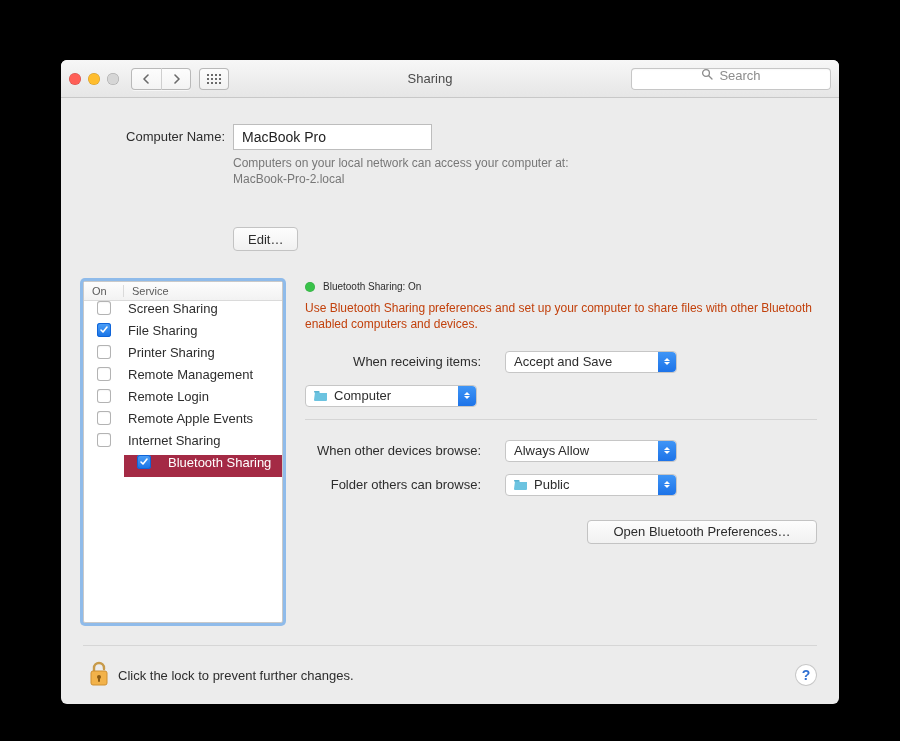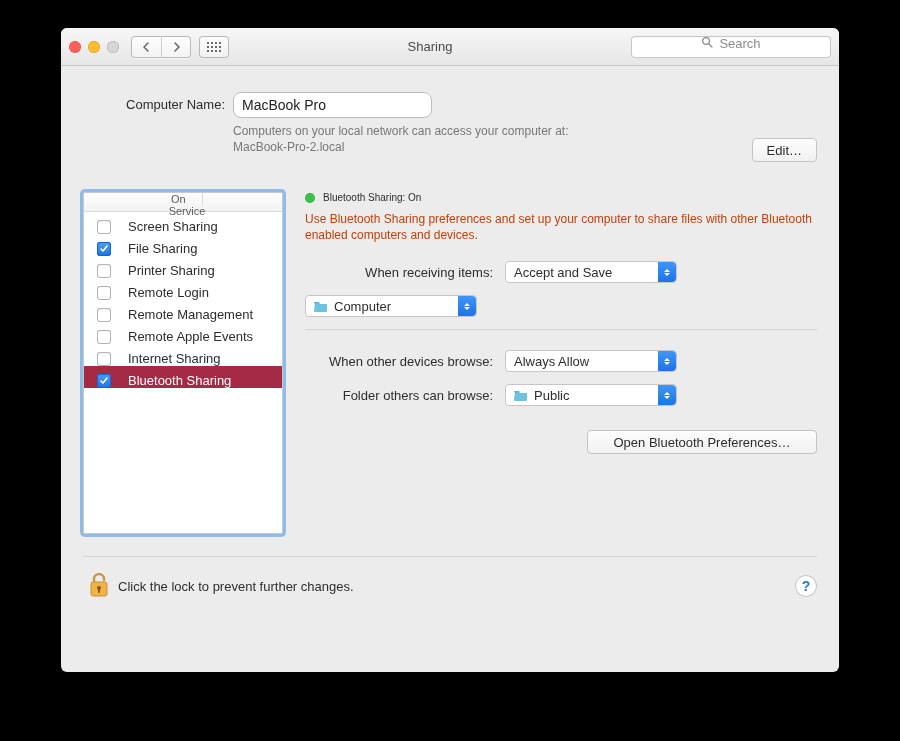--- a/index.html
+++ b/index.html
@@ -10,21 +10,21 @@
     font-size: 13px;
     color: #2d2d2d;
     width: 900px;
     height: 741px;
     overflow: hidden;
     position: relative;
   }
   .window {
     position: absolute;
     left: 61px;
-    top: 28px;
+    top: 60px;
     width: 778px;
     height: 644px;
     background: #ececec;
     border-radius: 6px;
     box-shadow: 0 18px 50px rgba(0,0,0,0.55), 0 0 0 1px rgba(0,0,0,0.08);
     overflow: hidden;
   }
   .titlebar {
     height: 38px;
     background: linear-gradient(#f7f7f7, #e6e6e6);
@@ -60,21 +60,21 @@
     width:200px; height:22px; border-radius:4px;
     background:#fff; box-shadow: inset 0 0 0 1px #c6c6c6, inset 0 1px 2px rgba(0,0,0,.08);
     display:flex; align-items:flex-start; gap:6px; color:#8c8c8c; justify-content:center;
     font-size:13px;
   }
   .search svg { flex:none; }
   .body { padding: 26px 22px 14px 22px; }
   .row { display:flex; align-items:flex-start; }
   .label-r { width:150px; text-align:right; padding-right:8px; padding-top:5px; }
   .input-text {
-    flex:1; height:26px; background:#fff; border:1px solid #bdbdbd; border-radius:8px;
+    flex:1; height:26px; background:#fff; border:1px solid #bdbdbd; border-radius:0;
     padding:0 8px; font-size:14px; color:#222;
   }
   .desc { color:#777; font-size:12px; margin-top:6px; line-height:1.3;}
   .btn {
     height:24px; padding:0 14px; border-radius:4px;
     background: linear-gradient(#fdfdfd,#f1f1f1);
     border:1px solid #c3c3c3; color:#2d2d2d; font-size:13px; white-space:nowrap;
     display:inline-flex; align-items:center;
   }
   .content {
@@ -83,50 +83,49 @@
   .services {
     width:200px; height:342px; background:#fff;
     border:1px solid #c9c9c9; border-radius:2px;
     box-shadow: 0 0 0 3px #8fbbea, 0 1px 1px rgba(0,0,0,.05);
     display:flex; flex-direction:column;
   }
   .svc-head {
     display:flex; font-size:11px; color:#5b5b5b;
     border-bottom:1px solid #dadada; height:19px; align-items:center;
     background:linear-gradient(#fdfdfd,#f2f2f2);
-    flex-direction:column;
   }
   .svc-head .c1 { width:40px; padding-left:8px; border-right:1px solid #dadada; }
   .svc-head .c2 { padding-left:8px; }
   .svc-list { flex:1; overflow:auto; }
   .svc-item {
-    display:flex; align-items:flex-end; height:22px; font-size:13px;
+    display:flex; align-items:flex-start; height:22px; font-size:13px;
   }
   .svc-item .cb {
     width:40px; display:flex; justify-content:center;
   }
   .svc-item .nm { padding-left:4px; }
-  .svc-item.sel { background:#a42a45; color:#fff; }
+  .svc-item.sel { background:#a42a45; color:#fff;margin-left:40px; }
   .chk {
     width:14px; height:14px; border-radius:3px; background:#fff;
     box-shadow: inset 0 0 0 1px #b3b3b3, inset 0 1px 2px rgba(0,0,0,.1);
     display:flex; align-items:center; justify-content:center;
   }
   .chk.on { background:linear-gradient(#4ea0f7,#1873e6); box-shadow: inset 0 0 0 1px #0f64d8;}
   .chk.on svg { display:block; }
   .chk svg { display:none; }
   .detail { flex:1; }
   .status-row { display:flex; align-items:center; gap:8px; }
   .dot { width:10px; height:10px; border-radius:50%; background:#39c24a; box-shadow: inset 0 0 0 .5px rgba(0,0,0,.12);}
   .status-title { font-size:10px; }
   .status-desc { color:#c2410c; font-size:12px; margin:8px 0 18px 0; line-height:1.35;}
   .form-row {
     display:flex; align-items:center; margin-bottom:12px;
   }
-  .form-row .lab { width:200px; text-align:right; padding-right:12px; font-size:13px;}
+  .form-row .lab { width:200px; text-align:right; padding-right:24px; font-size:13px;}
   .popup {
     width:172px; height:22px; border-radius:4px;
     background:#fff; border:1px solid #c6c6c6;
     display:flex; align-items:center; position:relative; font-size:13px;
     padding-left:8px;
   }
   .popup .folder-ico { margin-right:6px; display:inline-flex; }
   .popup .end {
     position:absolute; right:0; top:0; bottom:0; width:18px;
     background:linear-gradient(#3f95f6,#1d73e8);
@@ -201,26 +200,26 @@
       <span>Search</span>
     </div>
   </div>
 
   <div class="body">
 
     <div class="row">
       <div class="label-r">Computer Name:</div>
       <div style="flex:1">
         <input class="input-text" value="MacBook Pro" style="">
-        <div style="display:flex; align-items:flex-start; gap:15px;">
+        <div style="display:flex; align-items:flex-start; gap:32px;flex-direction:column;">
           <div class="desc" style="flex:1">
             <div>Computers on your local network can access your computer at:</div>
             <div>MacBook-Pro-2.local</div>
           </div>
-          <button class="btn" style="margin-top:20px">Edit…</button>
+          <button class="btn" style="margin-top:8px">Edit…</button>
         </div>
       </div>
     </div>
 
     <div class="content">
       <div class="services">
         <div class="svc-head">
           <div class="c1">On</div>
           <div class="c2">Service</div>
         </div>
@@ -244,27 +243,27 @@
             <div class="svc-item">
               <div class="cb">
                 <div class="chk"></div>
               </div>
               <div class="nm">Printer Sharing</div>
             </div>
             <div class="svc-item">
               <div class="cb">
                 <div class="chk"></div>
               </div>
+              <div class="nm">Remote Management</div>
+            </div>
+            <div class="svc-item">
+              <div class="cb">
+                <div class="chk"></div>
+              </div>
               <div class="nm">Remote Login</div>
-            </div>
-            <div class="svc-item">
-              <div class="cb">
-                <div class="chk"></div>
-              </div>
-              <div class="nm">Remote Management</div>
             </div>
             <div class="svc-item">
               <div class="cb">
                 <div class="chk"></div>
               </div>
               <div class="nm">Remote Apple Events</div>
             </div>
             <div class="svc-item">
               <div class="cb">
                 <div class="chk"></div>

